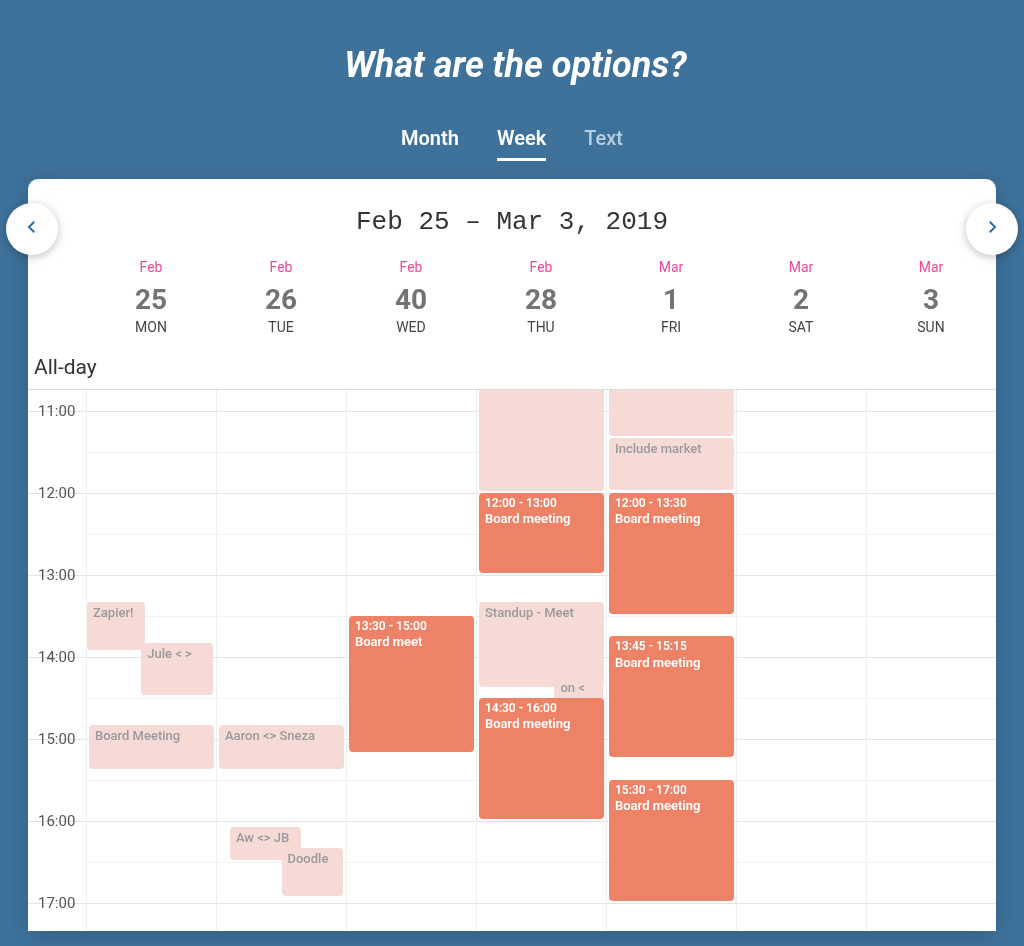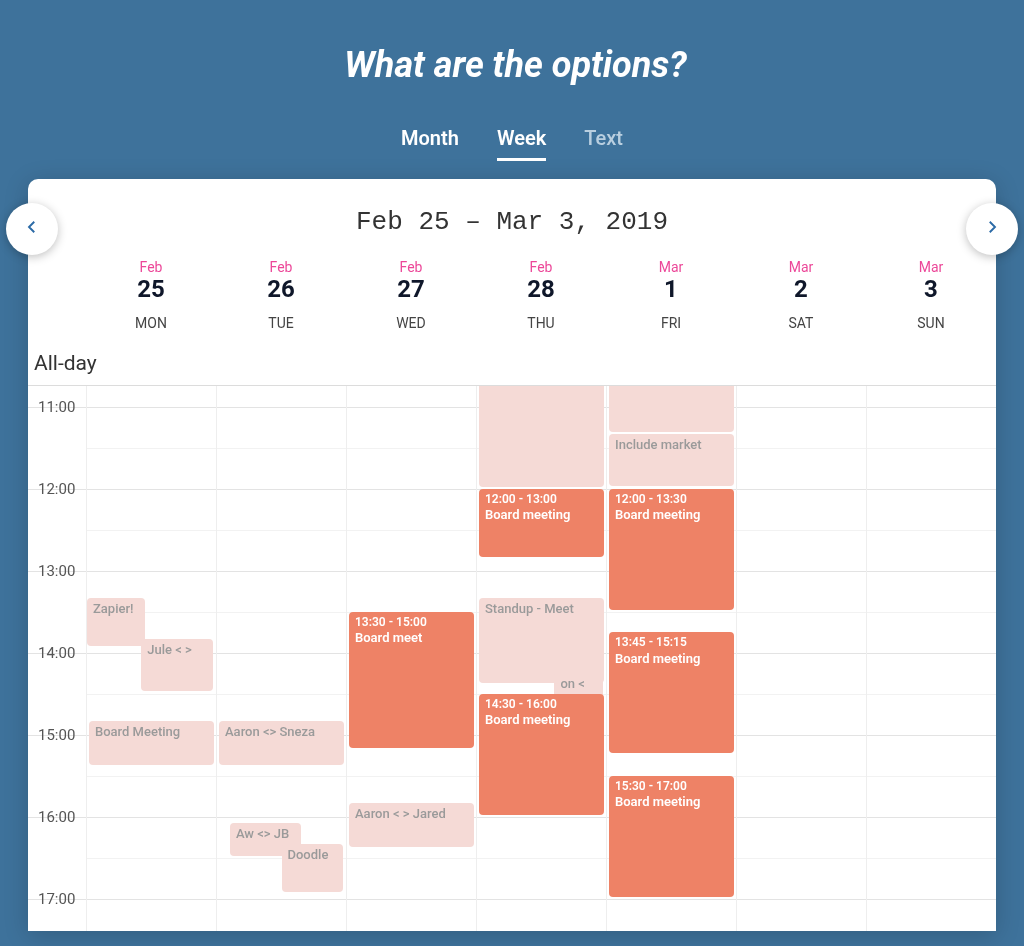--- a/index.html
+++ b/index.html
@@ -28,22 +28,22 @@
   }
   .nav-prev { left: -22px; }
   .nav-next { right: -22px; }
   .nav-btn svg { width: 18px; height: 18px; stroke: #2b6aa6; stroke-width: 2.5; fill: none; }
 
   .range { text-align: center; font-size: 26px; font-weight: 500; color: #333; padding: 28px 0 22px; font-family: Liberation Mono, monospace; }
 
   .day-headers { display: flex; padding-left: 58px; }
   .day-col-h { flex: 1; text-align: center; }
   .day-month { font-size: 14px; color: #ec4899; }
-  .day-num { font-size: 24px; font-weight: 700; color: #0f172a; margin-top: 0; }
-  .day-dow { font-size: 14px; color: #444; margin-top: 12px; }
+  .day-num { font-size: 28px; font-weight: 700; color: #737373; margin-top: 8px; }
+  .day-dow { font-size: 14px; color: #444; margin-top: 3px; }
 
   .allday-row { padding: 20px 0 10px 6px; font-size: 21px; color: #333; border-bottom: 1px solid #dcdcdc; }
 
   .grid-area { position: relative; height: 560px; overflow: hidden; }
   .time-gutter { position: absolute; left: 0; top: 0; width: 58px; }
   .hour-label { position: absolute; left: 10px; font-size: 15px; color: #555; transform: translateY(-50%); }
 
   .cols { position: absolute; left: 58px; right: 0; top: 0; bottom: 0; display: flex; }
   .col { flex: 1; border-left: 1px solid #eee; position: relative; }
 
@@ -100,21 +100,21 @@
           <div class="day-num">25</div>
           <div class="day-dow">MON</div>
         </div>
         <div class="day-col-h">
           <div class="day-month">Feb</div>
           <div class="day-num">26</div>
           <div class="day-dow">TUE</div>
         </div>
         <div class="day-col-h">
           <div class="day-month">Feb</div>
-          <div class="day-num">27</div>
+          <div class="day-num">40</div>
           <div class="day-dow">WED</div>
         </div>
         <div class="day-col-h">
           <div class="day-month">Feb</div>
           <div class="day-num">28</div>
           <div class="day-dow">THU</div>
         </div>
         <div class="day-col-h">
           <div class="day-month">Mar</div>
           <div class="day-num">1</div>
@@ -165,25 +165,24 @@
             <div class="event busy" style="top: 252.56px; height: 52.94px; left: 42%; right: 2%;"><span class="label">Jule &lt; &gt;</span></div>
             <div class="event busy" style="top: 334.56px; height: 44.74px;"><span class="label">Board Meeting</span></div>
           </div>
           <div class="col">
             <div class="event busy" style="top: 334.56px; height: 44.74px;"><span class="label">Aaron &lt;&gt; Sneza</span></div>
             <div class="event busy" style="top: 437.06px; height: 33px; left: 10%; right: 35%;"><span class="label">Aw &lt;&gt; JB</span></div>
             <div class="event busy" style="top: 457.56px; height: 48.84px; left: 50%; right: 2%;"><span class="label">Doodle</span></div>
           </div>
           <div class="col">
             <div class="event option" style="top: 225.5px; height: 136px;"><span class="time">13:30 - 15:00</span><span class="label">Board meet</span></div>
-            <div class="event busy" style="top: 416.56px; height: 44.74px;"><span class="label">Aaron &lt; &gt; Jared</span></div>
           </div>
           <div class="col">
             <div class="event busy" style="top: -61.5px; height: 162px;"></div>
-            <div class="event option" style="top: 102.5px; height: 68px;"><span class="time">12:00 - 13:00</span><span class="label">Board meeting</span></div>
+            <div class="event option" style="top: 102.5px; height: 80px;"><span class="time">12:00 - 13:00</span><span class="label">Board meeting</span></div>
             <div class="event busy" style="top: 211.56px; height: 85.74px;"><span class="label">Standup - Meet</span></div>
             <div class="event busy" style="top: 287px; height: 39px; left: 60%; right: 2%;"><span class="label">on &lt;</span></div>
             <div class="event option" style="top: 307.5px; height: 121px;"><span class="time">14:30 - 16:00</span><span class="label">Board meeting</span></div>
           </div>
           <div class="col">
             <div class="event busy" style="top: -61.5px; height: 107.06px;"></div>
             <div class="event busy" style="top: 47.56px; height: 52.94px;"><span class="label">Include market</span></div>
             <div class="event option" style="top: 102.5px; height: 121px;"><span class="time">12:00 - 13:30</span><span class="label">Board meeting</span></div>
             <div class="event option" style="top: 246px; height: 121px;"><span class="time">13:45 - 15:15</span><span class="label">Board meeting</span></div>
             <div class="event option" style="top: 389.5px; height: 121px;"><span class="time">15:30 - 17:00</span><span class="label">Board meeting</span></div>

